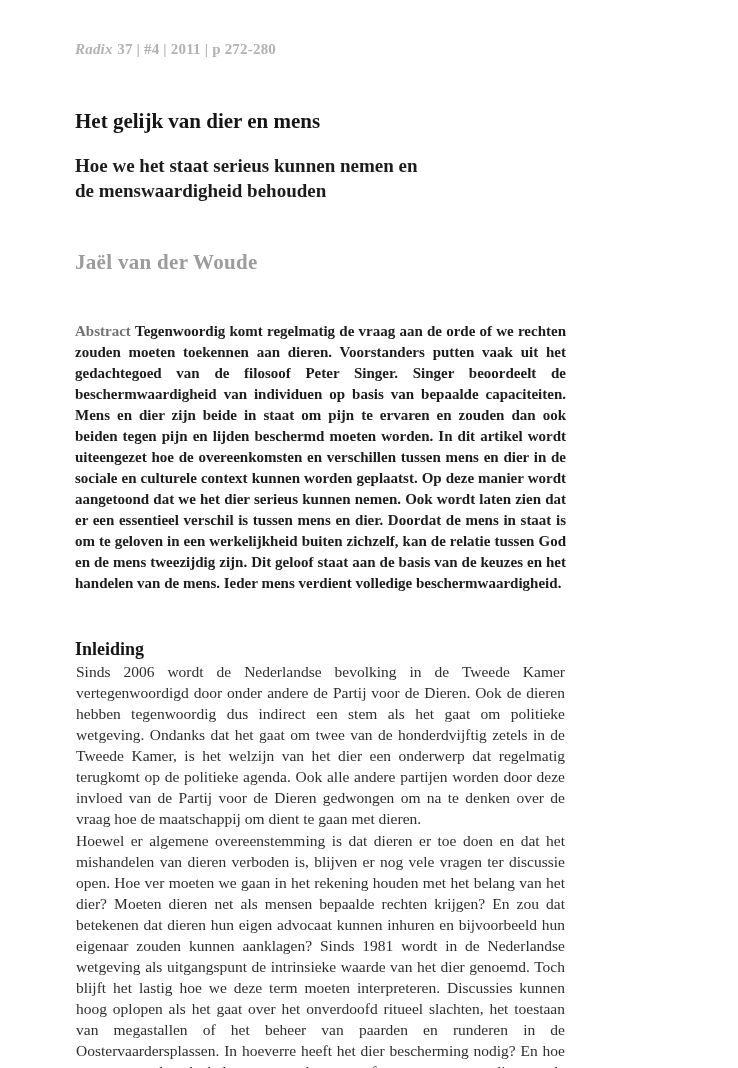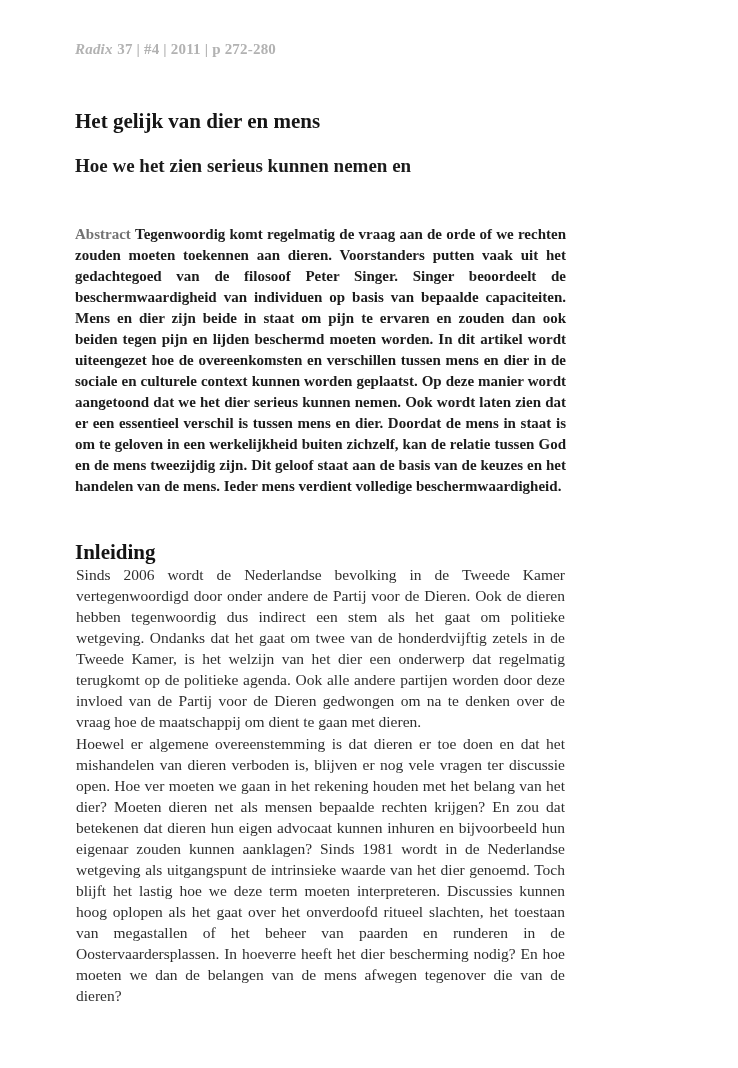--- a/index.html
+++ b/index.html
@@ -65,21 +65,21 @@
   }
   .keywords-line {
     margin-top: 20px;
     font-size: 15px;
     font-weight: bold;
     color: #9c9c9c;
     letter-spacing: 0.2px;
   }
   .section-heading {
     margin-top: 44px;
-    font-size: 21px;
+    font-size: 18px;
     line-height: 22px;
     font-weight: bold;
     color: #141414;
   }
   .body-par {
     margin: 1px;
     font-size: 15.5px;
     line-height: 21px;
     text-align: justify;
     color: #2e2e2e;
@@ -90,23 +90,25 @@
 
 <div class="page">
 
   <div class="journal-line">
     <span class="journal-name">Radix</span><span class="journal-issue">37 | #4 | 2011 | p 272-280</span>
   </div>
 
   <div class="article-title">Het gelijk van dier en mens</div>
 
   <div class="article-subtitle">
-    <div>Hoe we het zien serieus kunnen nemen en</div>
+    <div>Hoe we het staat serieus kunnen nemen en</div>
+    <div>de menswaardigheid behouden</div>
   </div>
 
+  <div class="author-name">Jaël van der Woude</div>
 
   <p class="abstract-par">
     <span class="abstract-label">Abstract</span><span>Tegenwoordig komt regelmatig de vraag aan de orde of we rechten zouden moeten toekennen aan dieren. Voorstanders putten vaak uit het gedachtegoed van de filosoof Peter Singer. Singer beoordeelt de beschermwaardigheid van individuen op basis van bepaalde capaciteiten. Mens en dier zijn beide in staat om pijn te ervaren en zouden dan ook beiden tegen pijn en lijden beschermd moeten worden. In dit artikel wordt uiteengezet hoe de overeenkomsten en verschillen tussen mens en dier in de sociale en culturele context kunnen worden geplaatst. Op deze manier wordt aangetoond dat we het dier serieus kunnen nemen. Ook wordt laten zien dat er een essentieel verschil is tussen mens en dier. Doordat de mens in staat is om te geloven in een werkelijkheid buiten zichzelf, kan de relatie tussen God en de mens tweezijdig zijn. Dit geloof staat aan de basis van de keuzes en het handelen van de mens. Ieder mens verdient volledige beschermwaardigheid.</span>
   </p>
 
 
   <div class="section-heading">Inleiding</div>
 
   <p class="body-par">Sinds 2006 wordt de Nederlandse bevolking in de Tweede Kamer vertegenwoordigd door onder andere de Partij voor de Dieren. Ook de dieren hebben tegenwoordig dus indirect een stem als het gaat om politieke wetgeving. Ondanks dat het gaat om twee van de honderdvijftig zetels in de Tweede Kamer, is het welzijn van het dier een onderwerp dat regelmatig terugkomt op de politieke agenda. Ook alle andere partijen worden door deze invloed van de Partij voor de Dieren gedwongen om na te denken over de vraag hoe de maatschappij om dient te gaan met dieren.</p>
 

